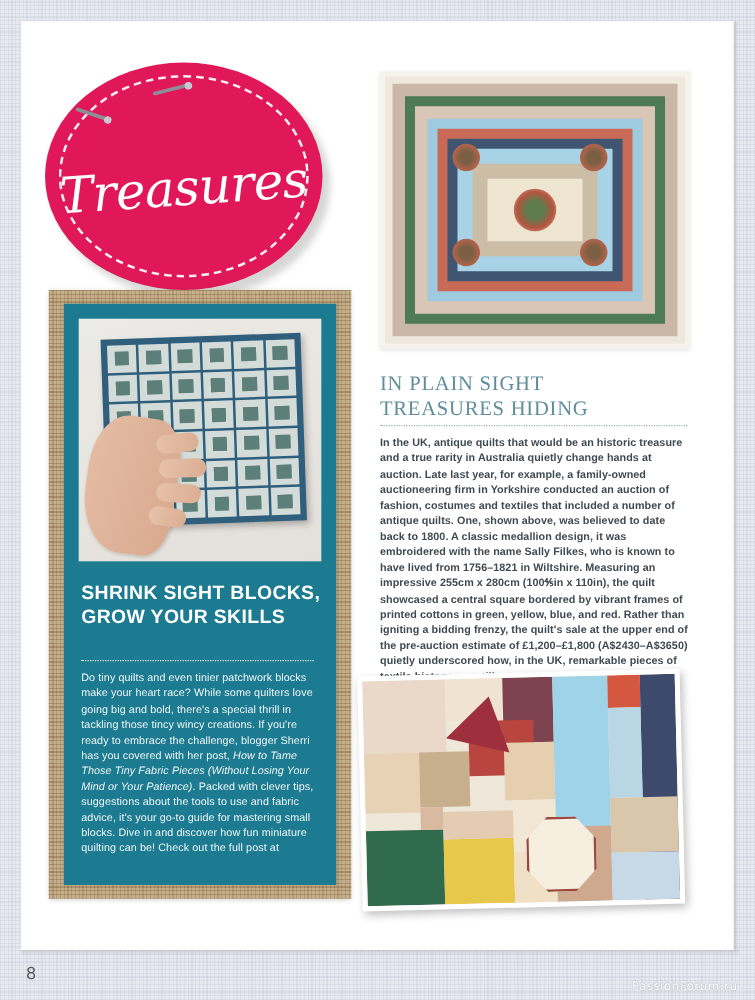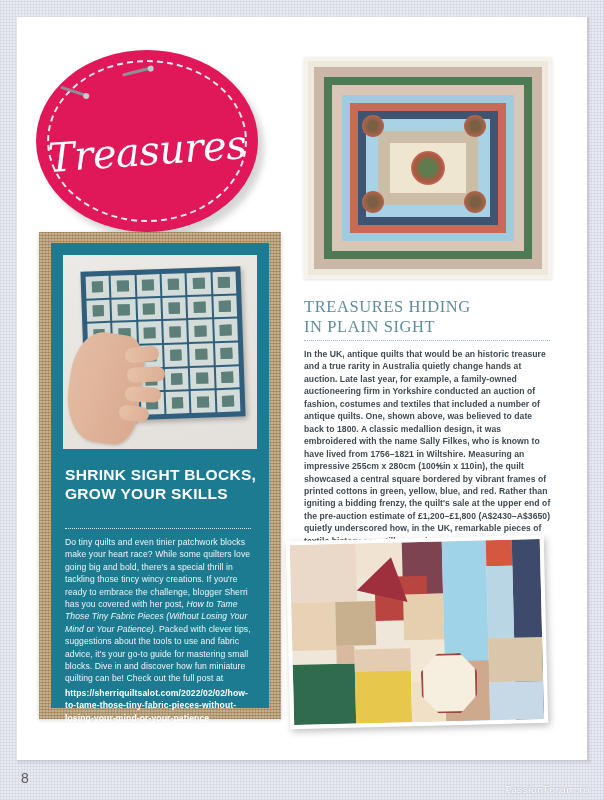--- a/index.html
+++ b/index.html
@@ -320,21 +320,20 @@
       <div class="mq-finger" style="left:64px;top:112px;width:38px;transform:rotate(-2deg);"></div>
       <div class="mq-finger" style="left:62px;top:132px;width:36px;transform:rotate(3deg);"></div>
       <div class="mq-finger" style="left:56px;top:151px;width:30px;transform:rotate(8deg);"></div>
     </div>
 
     <div id="heading-left">SHRINK SIGHT BLOCKS, GROW YOUR SKILLS</div>
     <div id="divider-left"></div>
 
     <div id="body-left">
       <span>Do tiny quilts and even tinier patchwork blocks make your heart race? While some quilters love going big and bold, there's a special thrill in tackling those tincy wincy creations. If you're ready to embrace the challenge, blogger Sherri has you covered with her post, </span><em>How to Tame Those Tiny Fabric Pieces (Without Losing Your Mind or Your Patience)</em><span>. Packed with clever tips, suggestions about the tools to use and fabric advice, it's your go-to guide for mastering small blocks. Dive in and discover how fun miniature quilting can be! Check out the full post at</span>
-      <span class="url">https://sherriquiltsalot.com/2022/02/02/how-to-tame-those-tiny-fabric-pieces-without-losing-your-mind-or-your-patience</span>
     </div>
 
   </div>
 </div>
 
 <div id="quilt-top">
     <div class="qb" style="inset: 4px; background: rgb(239, 233, 221);"></div>
     <div class="qb" style="inset: 10px; background: rgb(203, 183, 168);"></div>
     <div class="qb" style="inset: 20px; background: rgb(79, 122, 86);"></div>
     <div class="qb" style="inset: 28px; background: rgb(217, 198, 182);"></div>
@@ -345,22 +344,22 @@
     <div class="qb" style="inset: 74px; background: rgb(203, 189, 166);"></div>
     <div class="qb" style="inset: 86px; background: rgb(239, 230, 210);"></div>
     <div class="qb" style="left: 50%; top: 50%; width: 34px; height: 34px; margin: -17px 0px 0px -17px; border-radius: 50%; background: radial-gradient(circle, rgb(95, 124, 78) 30%, rgb(181, 84, 63) 60%, rgb(216, 205, 180) 100%);"></div>
     <div class="qb" style="left: 58px; top: 58px; width: 22px; height: 22px; border-radius: 50%; background: radial-gradient(circle, rgb(122, 95, 66) 30%, rgb(179, 100, 76) 70%, rgb(228, 220, 198) 100%);"></div>
     <div class="qb" style="left: 58px; top: 134px; width: 22px; height: 22px; border-radius: 50%; background: radial-gradient(circle, rgb(122, 95, 66) 30%, rgb(179, 100, 76) 70%, rgb(228, 220, 198) 100%);"></div>
     <div class="qb" style="left: 160px; top: 58px; width: 22px; height: 22px; border-radius: 50%; background: radial-gradient(circle, rgb(122, 95, 66) 30%, rgb(179, 100, 76) 70%, rgb(228, 220, 198) 100%);"></div>
     <div class="qb" style="left: 160px; top: 134px; width: 22px; height: 22px; border-radius: 50%; background: radial-gradient(circle, rgb(122, 95, 66) 30%, rgb(179, 100, 76) 70%, rgb(228, 220, 198) 100%);"></div>
   </div>
 
 <div id="heading-right">
+  <div>IN PLAIN SIGHT</div>
   <div>TREASURES HIDING</div>
-  <div>IN PLAIN SIGHT</div>
 </div>
 <div id="divider-right"></div>
 <div id="body-right">In the UK, antique quilts that would be an historic treasure and a true rarity in Australia quietly change hands at auction. Late last year, for example, a family-owned auctioneering firm in Yorkshire conducted an auction of fashion, costumes and textiles that included a number of antique quilts. One, shown above, was believed to date back to 1800. A classic medallion design, it was embroidered with the name Sally Filkes, who is known to have lived from 1756–1821 in Wiltshire. Measuring an impressive 255cm x 280cm (100⅘in x 110in), the quilt showcased a central square bordered by vibrant frames of printed cottons in green, yellow, blue, and red. Rather than igniting a bidding frenzy, the quilt's sale at the upper end of the pre-auction estimate of £1,200–£1,800 (A$2430–A$3650) quietly underscored how, in the UK, remarkable pieces of textile history can still pass almost unnoticed.</div>
 
 <div id="quilt-bottom-wrap">
   <div id="quilt-bottom">
     <div id="quilt-bottom-inner">
         <div style="position: absolute; left: 0px; top: 0px; width: 66px; height: 58px; background: rgb(234, 217, 200);"></div>
         <div style="position: absolute; left: 66px; top: 0px; width: 46px; height: 34px; background: rgb(240, 227, 210);"></div>
         <div style="position: absolute; left: 112px; top: 0px; width: 40px; height: 52px; background: rgb(125, 67, 80);"></div>

